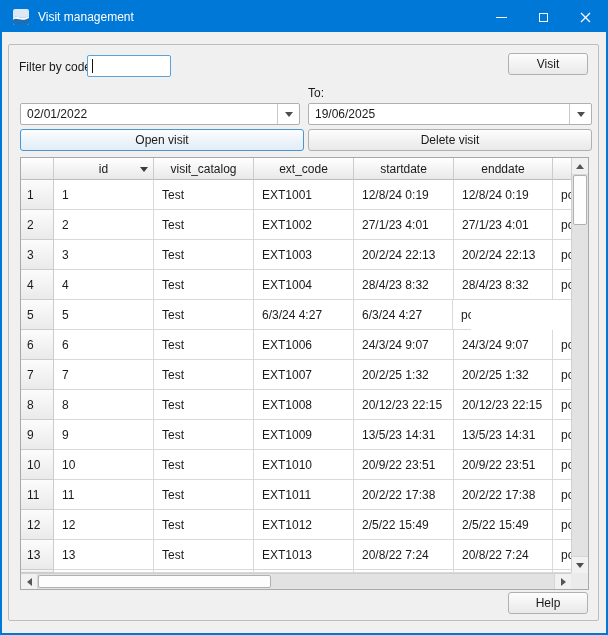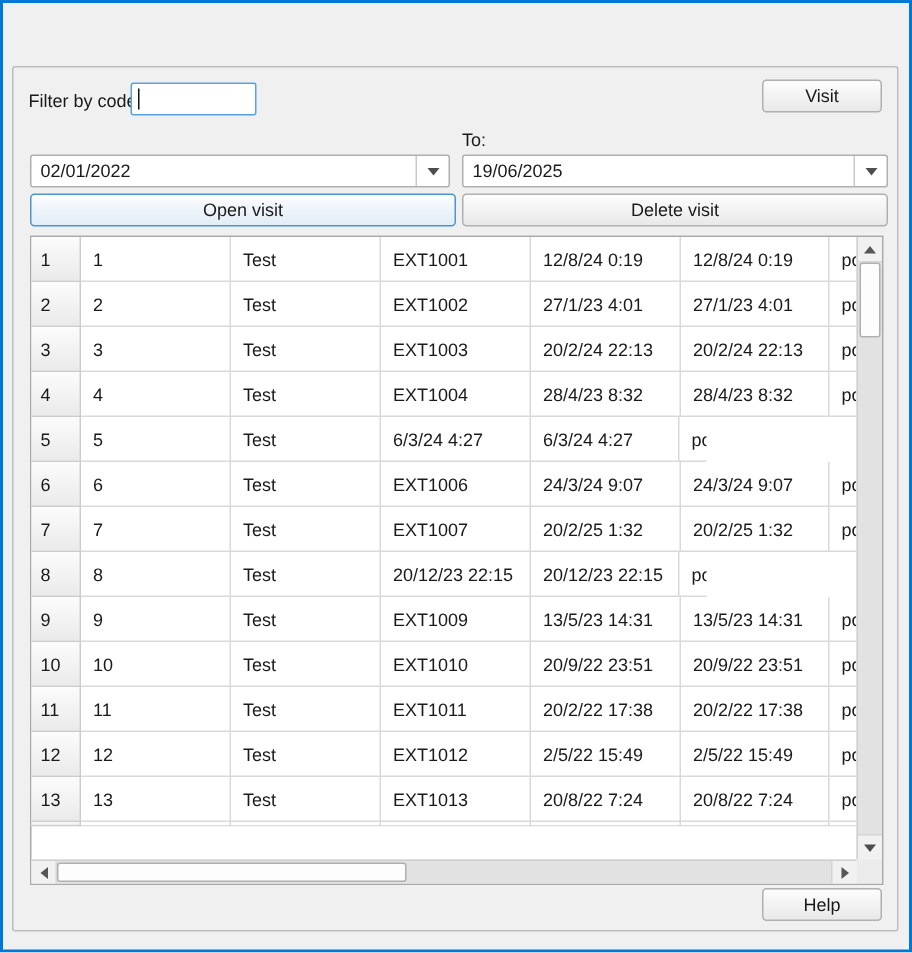--- a/index.html
+++ b/index.html
@@ -84,20 +84,42 @@
   .scroll-corner{position:absolute;right:0;bottom:0;width:17px;height:16px;background:#ebebeb;}
   
   .btn-close{position:absolute;left:412px;top:547px;width:82px;height:22px;}
   .btn-help{position:absolute;left:499px;top:547px;width:80px;height:22px;}
 </style>
 </head>
 <body>
 
 <div class="window">
 
+  <div class="titlebar">
+    <svg class="app-icon" viewBox="0 0 16 16">
+      <rect x="0" y="0" width="16" height="16" rx="2" fill="#dce9f5"></rect>
+      <path d="M0 9 C 4 5.5, 8 11.5, 16 7 L 16 14 Q 16 16 14 16 L 2 16 Q 0 16 0 14 Z" fill="#1b6fb8"></path>
+      <path d="M0 9 C 4 5.5, 8 11.5, 16 7 L 16 9 C 8 13.5, 4 7.5, 0 11 Z" fill="#ffffff"></path>
+    </svg>
+    <span class="title-text">Visit management</span>
+    <div class="winbtns">
+      <div class="winbtn">
+          <div class="min-glyph"></div>
+        </div>
+      <div class="winbtn">
+          <div class="max-glyph"></div>
+        </div>
+      <div class="winbtn">
+        <svg width="11" height="11" viewBox="0 0 11 11">
+          <line x1="1" y1="1" x2="10" y2="10" stroke="#ffffff" stroke-width="1.3"></line>
+          <line x1="10" y1="1" x2="1" y2="10" stroke="#ffffff" stroke-width="1.3"></line>
+        </svg>
+      </div>
+    </div>
+  </div>
 
   <div class="panel">
 
     <span class="lbl filter-label">Filter by code:</span>
     <input class="filter-input" type="text" placeholder="" style="">
     <div class="caret"></div>
     <div class="btn btn-create">
       <span>Visit</span>
     </div>
 
@@ -119,20 +141,44 @@
 
     <div class="btn btn-open">
       <span>Open visit</span>
     </div>
     <div class="btn btn-delete">
       <span>Delete visit</span>
     </div>
 
     <div class="table">
       <div class="grid">
+        <div class="thead">
+            <div class="th c0">
+              <span></span>
+            </div>
+            <div class="th c1">
+              <span>id</span>
+              <div class="sort-tri"></div>
+            </div>
+            <div class="th c2">
+              <span>visit_catalog</span>
+            </div>
+            <div class="th c3">
+              <span>ext_code</span>
+            </div>
+            <div class="th c4">
+              <span>startdate</span>
+            </div>
+            <div class="th c5">
+              <span>enddate</span>
+            </div>
+            <div class="th c6">
+              <span></span>
+            </div>
+          </div>
         <div>
             <div class="tr">
               <div class="rh c0">1</div>
               <div class="td c1">1</div>
               <div class="td c2">Test</div>
               <div class="td c3">EXT1001</div>
               <div class="td c4">12/8/24 0:19</div>
               <div class="td c5">12/8/24 0:19</div>
               <div class="td c6">pos</div>
             </div>
@@ -186,20 +232,21 @@
               <div class="td c2">Test</div>
               <div class="td c3">EXT1007</div>
               <div class="td c4">20/2/25 1:32</div>
               <div class="td c5">20/2/25 1:32</div>
               <div class="td c6">pos</div>
             </div>
             <div class="tr">
               <div class="rh c0">8</div>
               <div class="td c1">8</div>
               <div class="td c2">Test</div>
+              <div class="td c3">EXT1008</div>
               <div class="td c4">20/12/23 22:15</div>
               <div class="td c5">20/12/23 22:15</div>
               <div class="td c6">pos</div>
             </div>
             <div class="tr">
               <div class="rh c0">9</div>
               <div class="td c1">9</div>
               <div class="td c2">Test</div>
               <div class="td c3">EXT1009</div>
               <div class="td c4">13/5/23 14:31</div>

